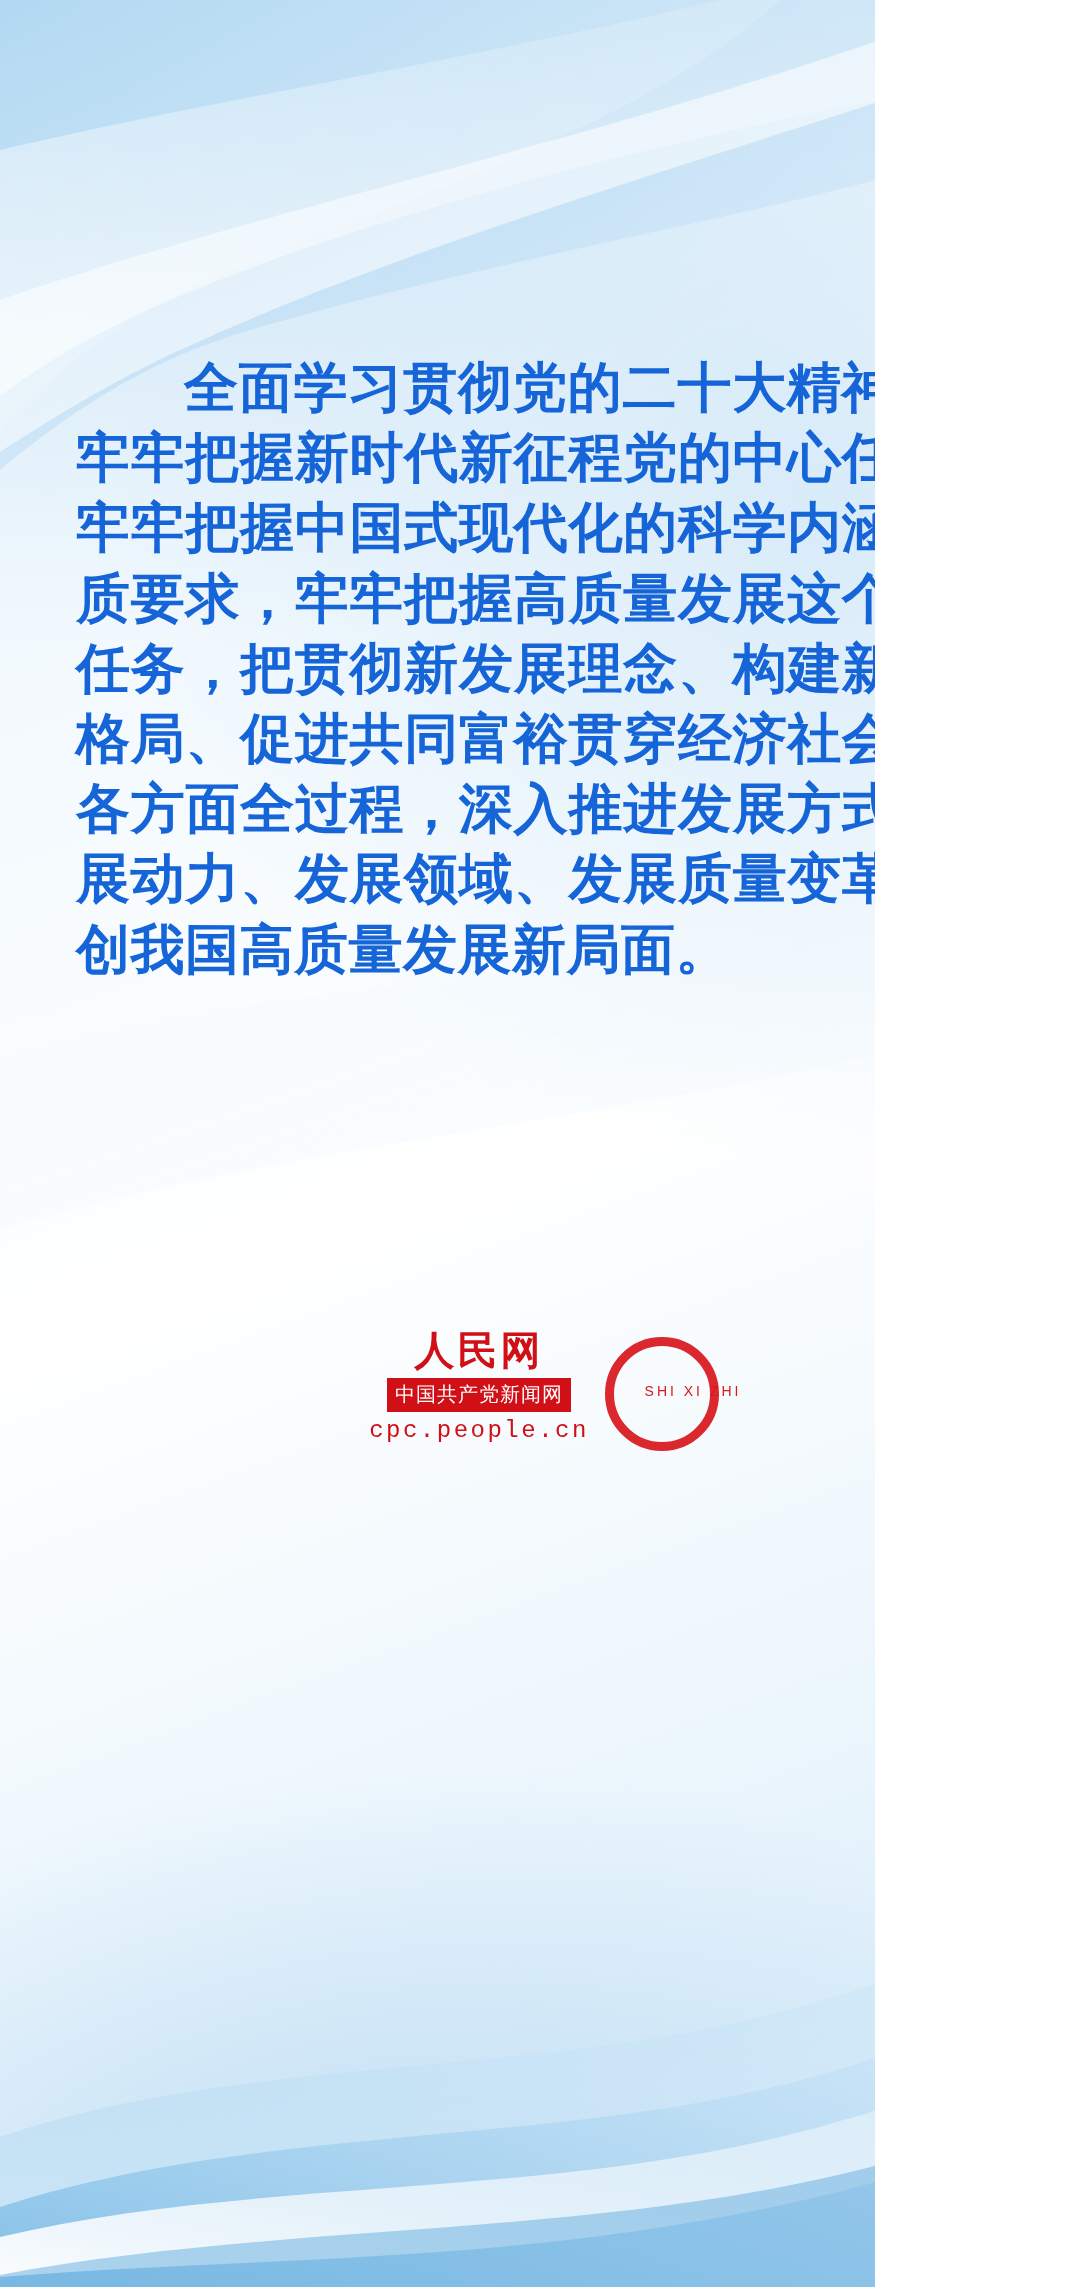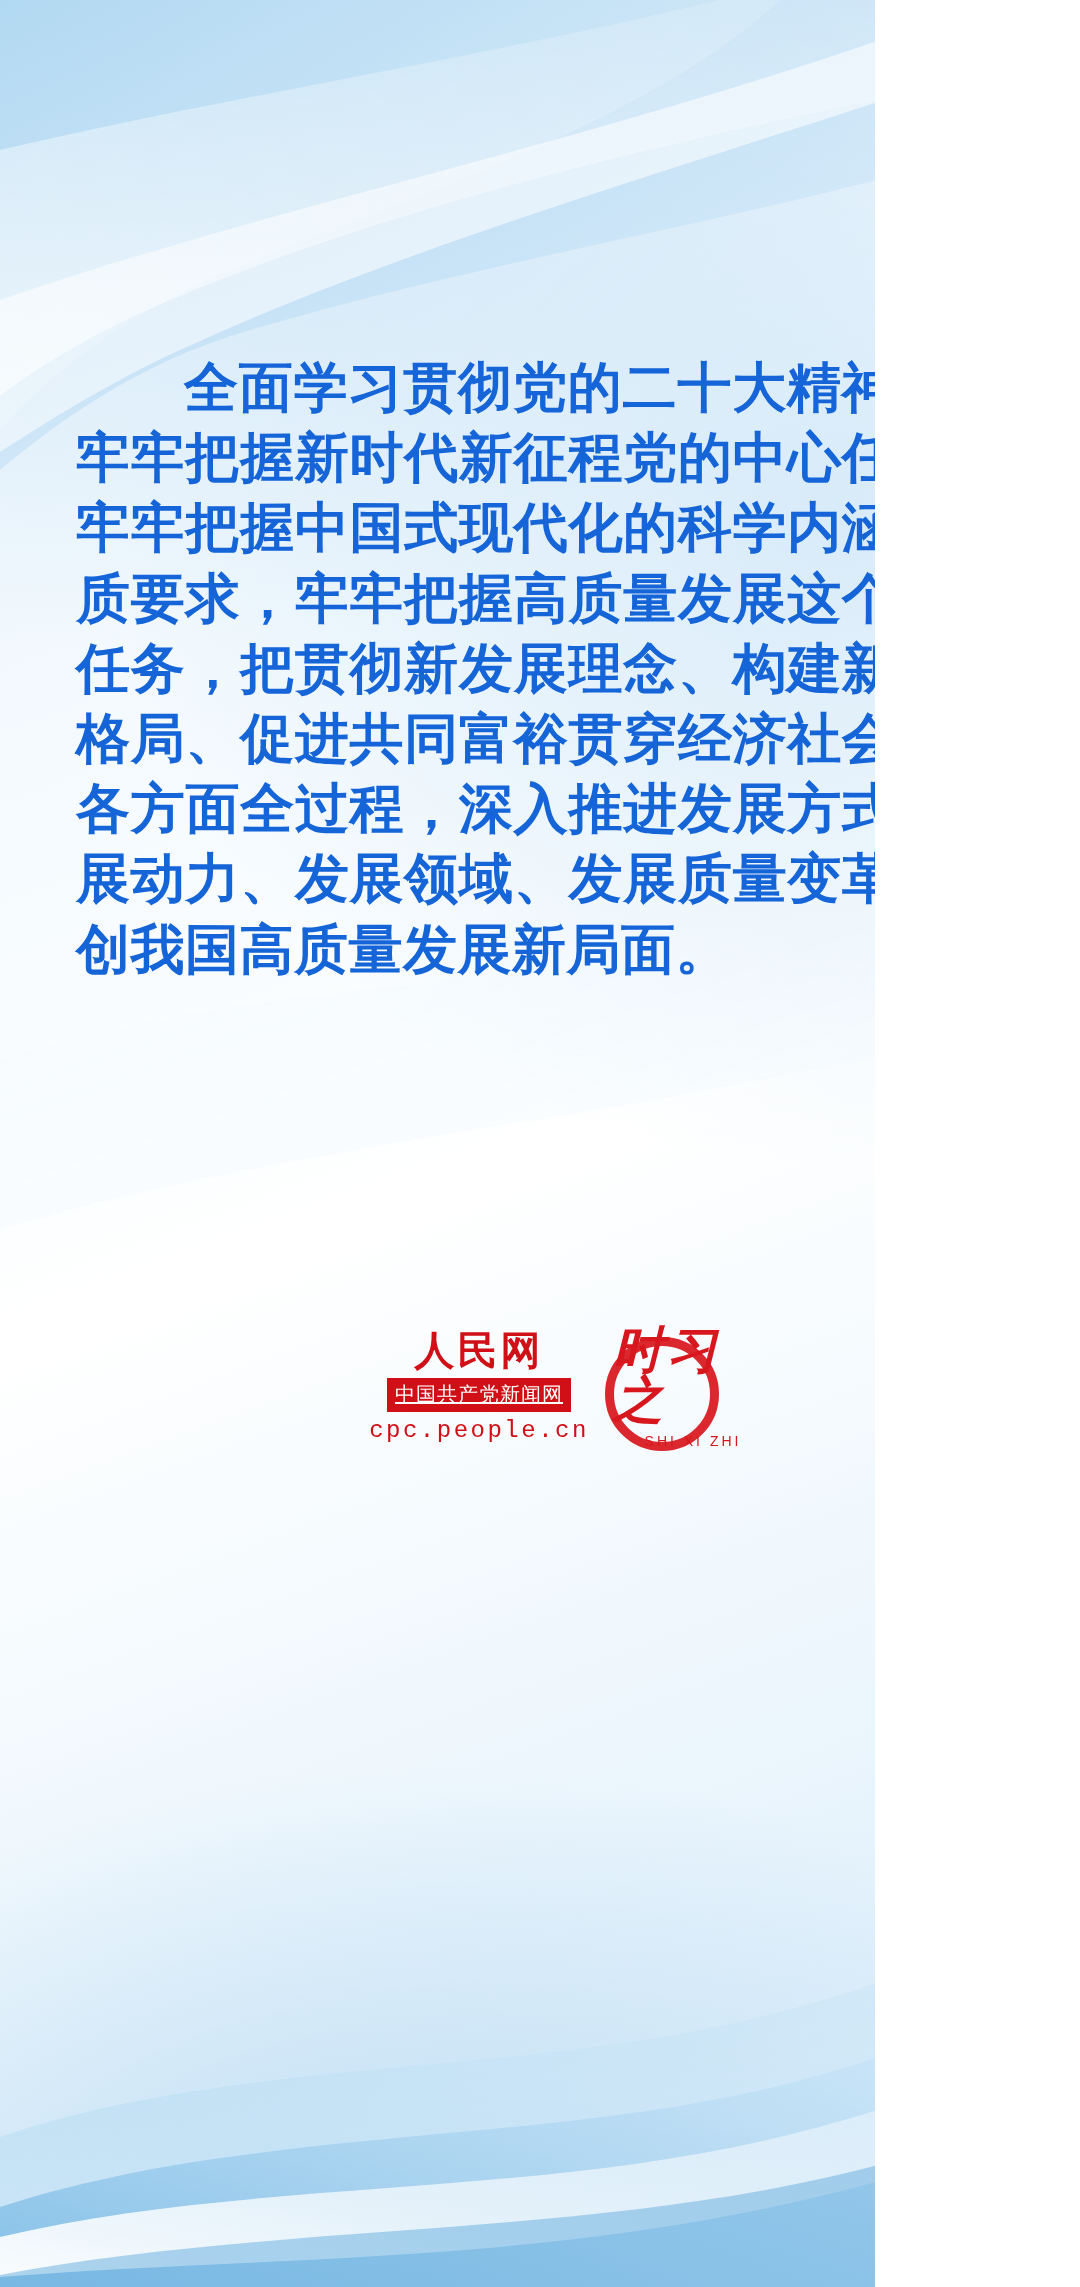--- a/index.html
+++ b/index.html
@@ -97,21 +97,20 @@
   }
   .rmw-sub {
     margin-top: 6px;
     background: #d00f16;
     color: #ffffff;
     font-size: 20px;
     letter-spacing: 1px;
     padding: 3px 8px 4px 8px;
     white-space: nowrap;
     font-family: "Liberation Sans", sans-serif;
-    text-decoration: underline;
   }
   .rmw-url {
     margin-top: 5px;
     color: #d00f16;
     font-size: 24px;
     letter-spacing: 2.5px;
     font-family: "Liberation Mono", "DejaVu Sans Mono", monospace;
   }
 
   .ssz-logo {
@@ -203,21 +202,20 @@
   <div class="footer">
 
     <div class="rmw-logo">
       <div class="rmw-cn">人民网</div>
       <div class="rmw-sub">中国共产党新闻网</div>
       <div class="rmw-url">cpc.people.cn</div>
     </div>
 
     <div class="ssz-logo">
       <span class="ssz-ring"></span>
-      <div class="ssz-main">时习之</div>
       <div class="ssz-pinyin">SHI XI ZHI</div>
     </div>
 
   </div>
 
   <div class="swoosh bottom-deco">
     <svg width="1080" height="480" viewBox="0 0 1080 480" xmlns="http://www.w3.org/2000/svg">
       <defs>
         <linearGradient id="bg1" x1="0" y1="1" x2="1" y2="0">
           <stop offset="0%" stop-color="#7fbde6" stop-opacity="0.95"></stop>

